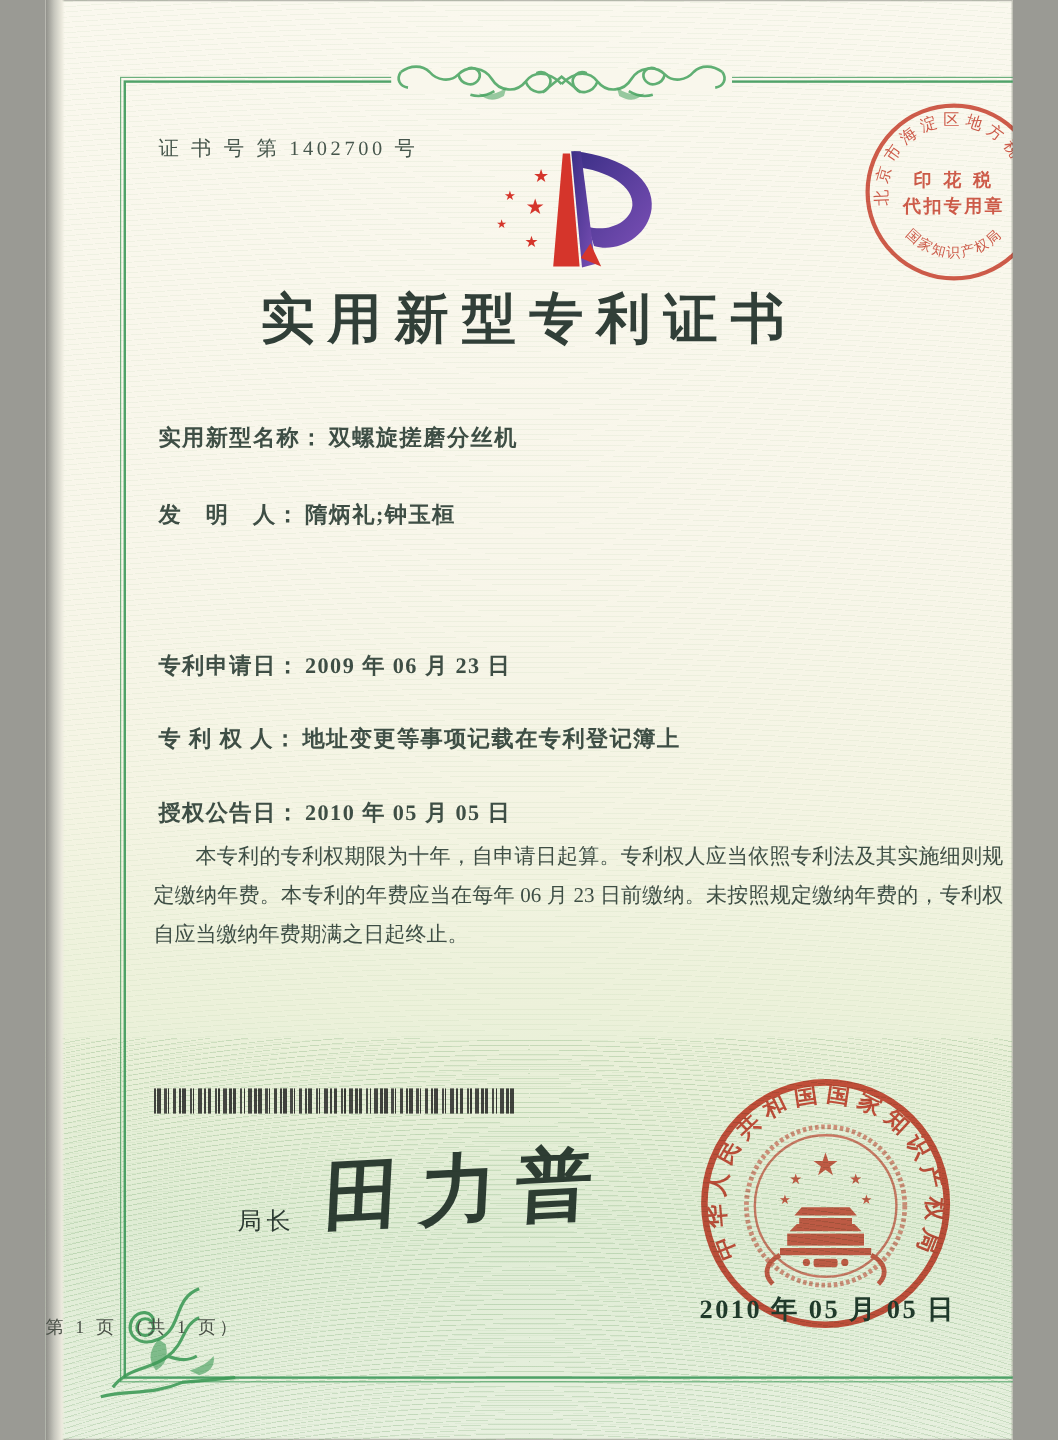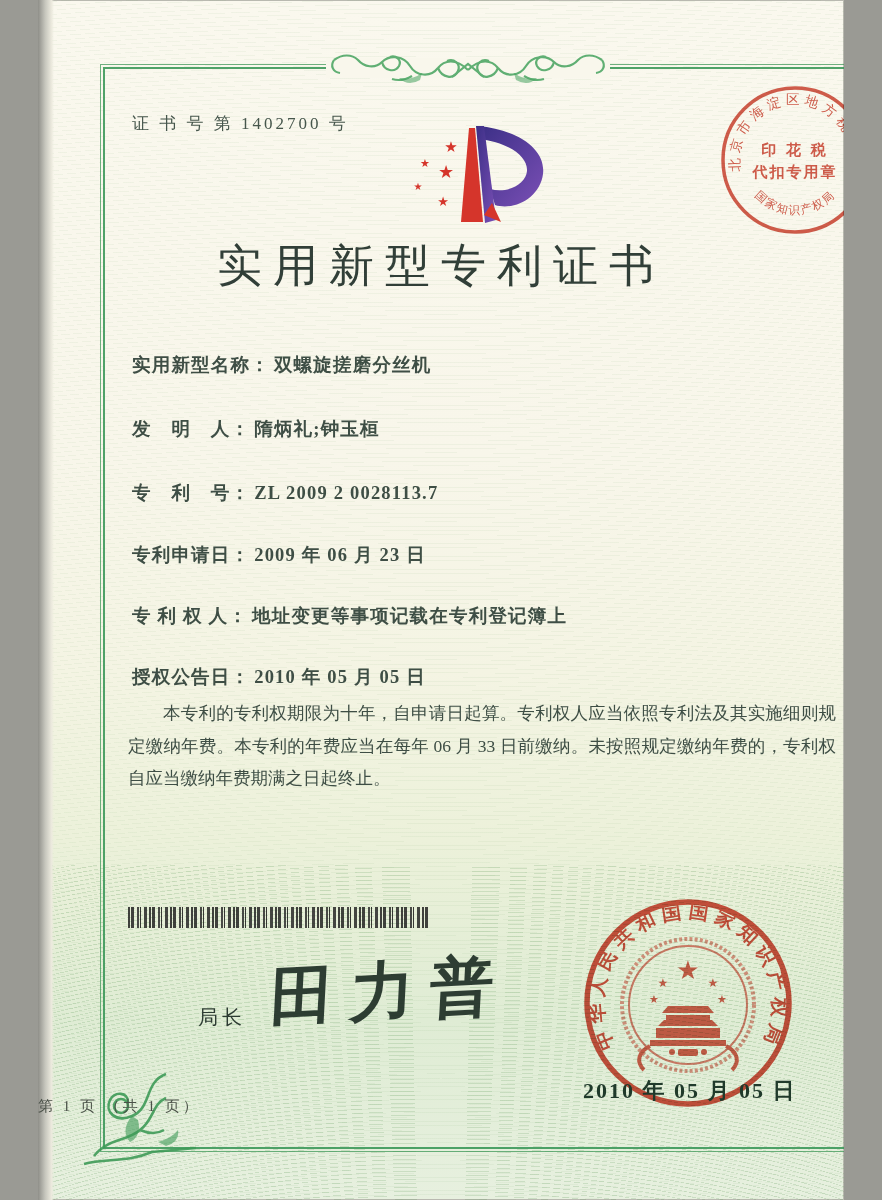--- a/index.html
+++ b/index.html
@@ -20,21 +20,21 @@
       rgba(88,150,84,0.20) 0 1px, rgba(0,0,0,0) 1px 6px); }
   .spine { position:absolute; left:0; top:0; bottom:0; width:16px;
     background: linear-gradient(90deg,#8f8f89,#c6c6bd 45%,#eceade 85%,rgba(236,234,222,0)); }
   .frame { position:absolute; left:62px; top:64px; width:756px; height:1088px;
     border:1px solid rgba(62,152,88,0.75); }
   .frame::before { content:""; position:absolute; inset:2px;
     border:2px solid rgba(56,150,86,0.88); }
   .cert-no { position:absolute; left:94px; top:112px; font-size:17px;
     color:#46564c; letter-spacing:3px; }
   .title { position:absolute; left:0; right:0; top:236px; text-align:center;
-    font-size:45px; font-weight:normal; color:#313f38; letter-spacing:11px; }
+    font-size:45px; font-weight:bold; color:#313f38; letter-spacing:11px; }
   .field { position:absolute; left:94px; font-size:18.5px; color:#3e4e45;
     letter-spacing:1.2px; white-space:nowrap;font-weight:bold; }
   .field .val { margin-left:4px; }
   .body-text { position:absolute; left:90px; top:697px; width:708px;
     font-size:17.5px; line-height:1.86; color:#3e4e45; text-align:justify; }
   .body-text p { margin:0; text-indent:2em; }
   .barcode { position:absolute; left:90px; top:907px; width:301px; height:21px; opacity:.82;
     background: repeating-linear-gradient(90deg,
       #1b1b1b 0 2px, transparent 2px 3px, #1b1b1b 3px 6px, transparent 6px 9px,
       #262626 9px 11px, transparent 11px 12px, #101010 12px 13px, transparent 13px 16px,
@@ -138,35 +138,32 @@
   </svg>
 
   <div class="title">实用新型专利证书</div>
 
   <div class="field" style="top:352px">
     <span>实用新型名称：</span><span class="val">双螺旋搓磨分丝机</span>
   </div>
   <div class="field" style="top:416px">
     <span>发　明　人：</span><span class="val">隋炳礼;钟玉桓</span>
   </div>
-  <div class="field" style="top:480px">
-    <span>专　利　号：</span><span class="val">ZL 2009 2 0028113.7</span>
-  </div>
   <div class="field" style="top:542px">
     <span>专利申请日：</span><span class="val">2009 年 06 月 23 日</span>
   </div>
   <div class="field" style="top:603px">
     <span>专 利 权 人：</span><span class="val">地址变更等事项记载在专利登记簿上</span>
   </div>
   <div class="field" style="top:664px">
     <span>授权公告日：</span><span class="val">2010 年 05 月 05 日</span>
   </div>
 
   <div class="body-text">
-    <p>本专利的专利权期限为十年，自申请日起算。专利权人应当依照专利法及其实施细则规定缴纳年费。本专利的年费应当在每年 06 月 33 日前缴纳。未按照规定缴纳年费的，专利权自应当缴纳年费期满之日起终止。</p>
+    <p>本专利的专利权期限为十年，自申请日起算。专利权人应当依照专利法及其实施细则规定缴纳年费。本专利的年费应当在每年 06 月 23 日前缴纳。未按照规定缴纳年费的，专利权自应当缴纳年费期满之日起终止。</p>
   </div>
 
   <div class="barcode"></div>
 
   <div class="sig-title">局长</div>
   <div class="sig-name">田力普</div>
 
   <svg class="office-seal" width="220" height="220" viewBox="0 0 220 220">
     <defs>
       <path id="sealArc" d="M42.1,161.2 A85,85 0 1 1 177.9,161.2"></path>

